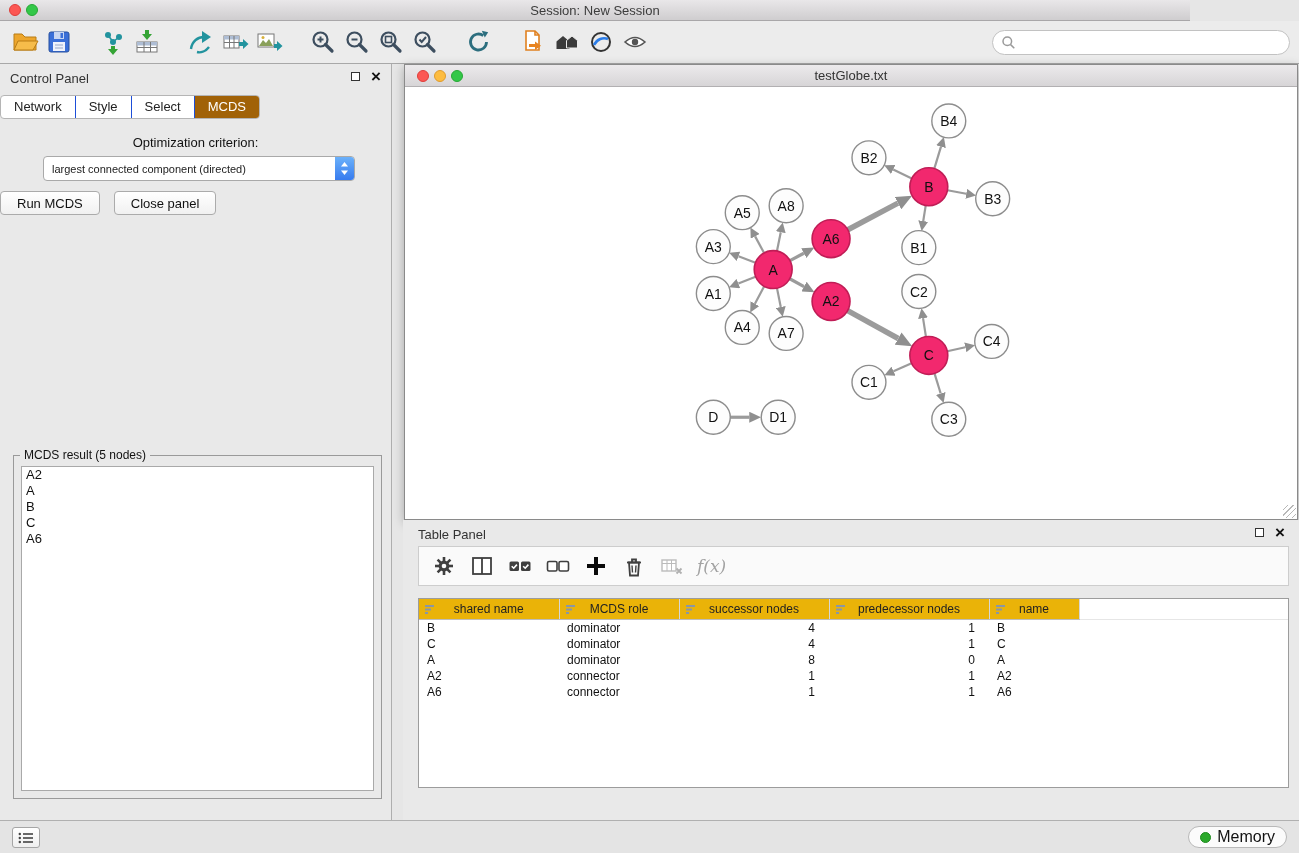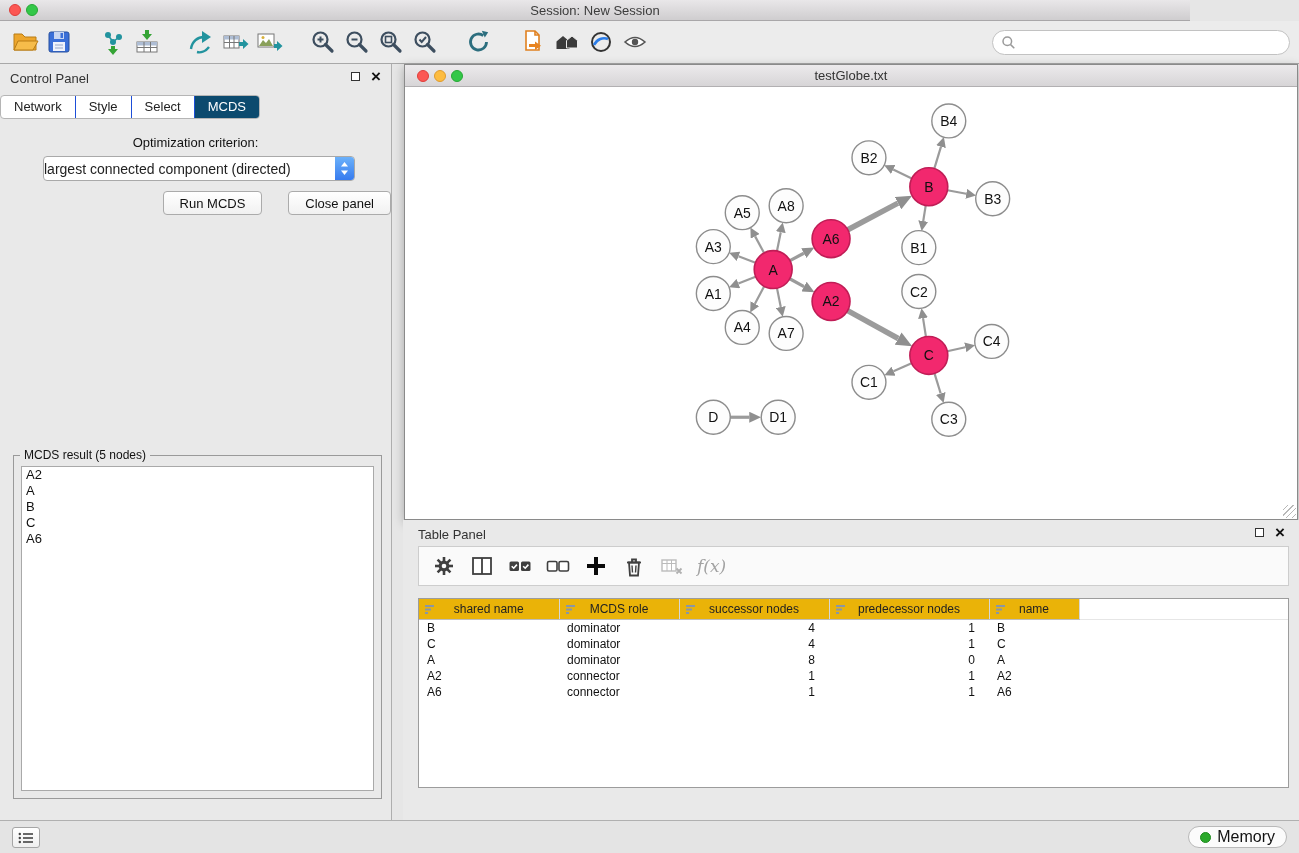--- a/index.html
+++ b/index.html
@@ -26,29 +26,29 @@
   
   #control-panel{left:0;top:64px;width:392px;height:756px;background:#e9e9e9;border-right:1px solid #aeaeae}
   .panel-head{position:absolute;left:10px;top:7px;font-size:13px;color:#333}
   .winctl{position:absolute;right:10px;top:7px;display:flex;gap:11px;align-items:center}
   .float-ico{width:9px;height:9px;border:1.5px solid #333;display:inline-block;background:#fff}
   .close-ico{font-size:17px;font-weight:900;color:#111;line-height:11px}
 
   .seg{display:inline-flex;background:#fff;border:1px solid #b5b5b5;border-radius:4px;overflow:hidden}
   .seg .tab{padding:3px 13px 4px;font-size:13px;color:#222;border-left:1px solid #1d4ed8;white-space:nowrap}
   .seg .tab:first-child{border-left:none}
-  .seg .tab.active{background:#0c4a6e;color:#fff}
+  .seg .tab.active{background:#a16207;color:#fff}
 
   #cp-tabs{position:absolute;left:0;right:0;top:31px;display:flex;}
   #opt-label{position:absolute;left:0;right:0;top:71px;text-align:center;font-size:13px;color:#111}
   #criterion{position:absolute;top:92px;left:43px;width:312px;height:25px;background:#fff;border:1px solid #a9a9a9;border-radius:4px;
              display:flex;align-items:center;overflow:hidden}
-  #criterion .val{flex:1;font-size:14px;white-space:nowrap}
+  #criterion .val{flex:1;padding-left:8px;font-size:11px;white-space:nowrap}
   #criterion .stepper{width:19px;height:25px;background:linear-gradient(#6db3fb,#3579ee);display:flex;align-items:center;justify-content:center;border-radius:0 3px 3px 0}
-  #cp-buttons{position:absolute;left:0;right:0;top:127px;display:flex;justify-content:flex-end;gap:26px}
+  #cp-buttons{position:absolute;left:0;right:0;top:127px;display:flex;justify-content:flex-start;gap:14px}
   .btn{height:24px;padding:0 16px;background:linear-gradient(#ffffff,#f1f1f1);border:1px solid #ababab;border-radius:4px;
        font-size:13px;color:#111;display:flex;align-items:center}
 
   #mcds-result{position:absolute;left:13px;top:391px;width:369px;height:344px;border:1px solid #9a9a9a}
   #mcds-result .legend{position:absolute;top:-8px;left:6px;background:#e9e9e9;padding:0 4px;font-size:12px;color:#111}
   #mcds-result .list{position:absolute;left:7px;right:7px;top:10px;bottom:7px;background:#fff;border:1px solid #a9a9a9;overflow:hidden}
   .result-item{font-size:13px;line-height:16px;padding:0 4px;color:#111}
 
   
   #network-window{left:404px;top:64px;width:894px;height:456px;background:#fff;border:1px solid #8a8a8a;box-shadow:0 3px 10px rgba(0,0,0,.28)}

